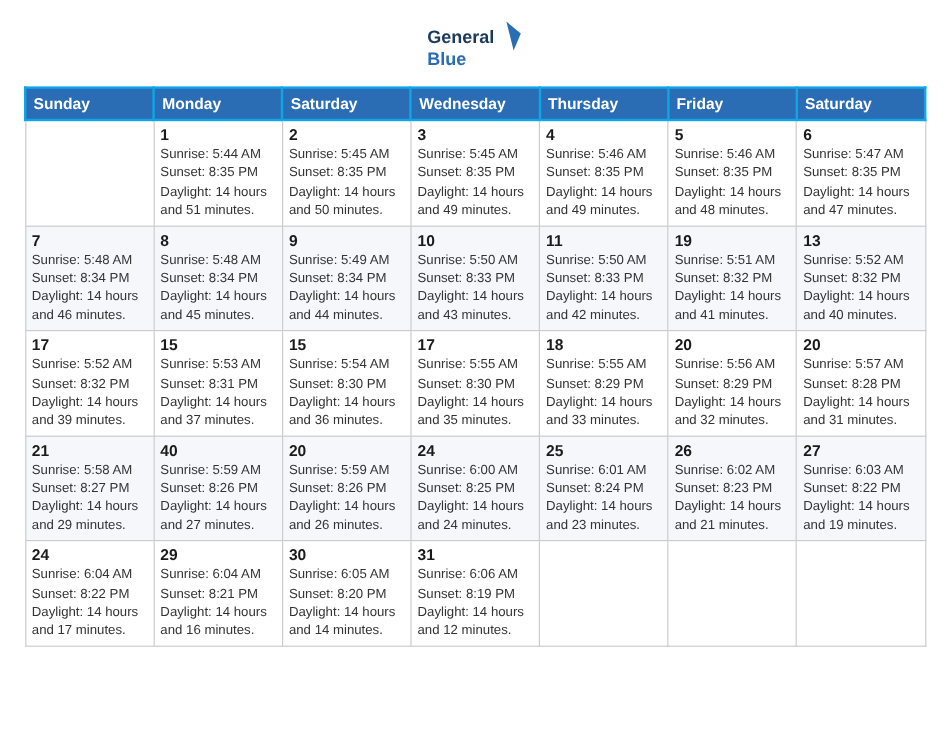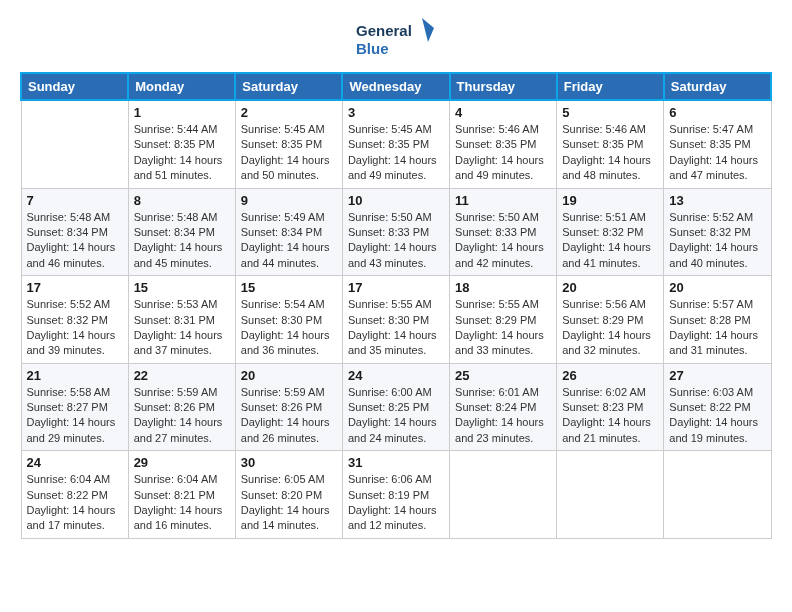--- a/index.html
+++ b/index.html
@@ -190,21 +190,21 @@
           <span class="day-number">20</span>
           <div class="day-info">Sunrise: 5:57 AM<br>Sunset: 8:28 PM<br>Daylight: 14 hours<br>and 31 minutes.</div>
         </td>
       </tr>
       <tr>
         <td>
           <span class="day-number">21</span>
           <div class="day-info">Sunrise: 5:58 AM<br>Sunset: 8:27 PM<br>Daylight: 14 hours<br>and 29 minutes.</div>
         </td>
         <td>
-          <span class="day-number">22</span>
+          <span class="day-number">40</span>
           <div class="day-info">Sunrise: 5:59 AM<br>Sunset: 8:26 PM<br>Daylight: 14 hours<br>and 27 minutes.</div>
         </td>
         <td>
           <span class="day-number">20</span>
           <div class="day-info">Sunrise: 5:59 AM<br>Sunset: 8:26 PM<br>Daylight: 14 hours<br>and 26 minutes.</div>
         </td>
         <td>
           <span class="day-number">24</span>
           <div class="day-info">Sunrise: 6:00 AM<br>Sunset: 8:25 PM<br>Daylight: 14 hours<br>and 24 minutes.</div>
         </td>

